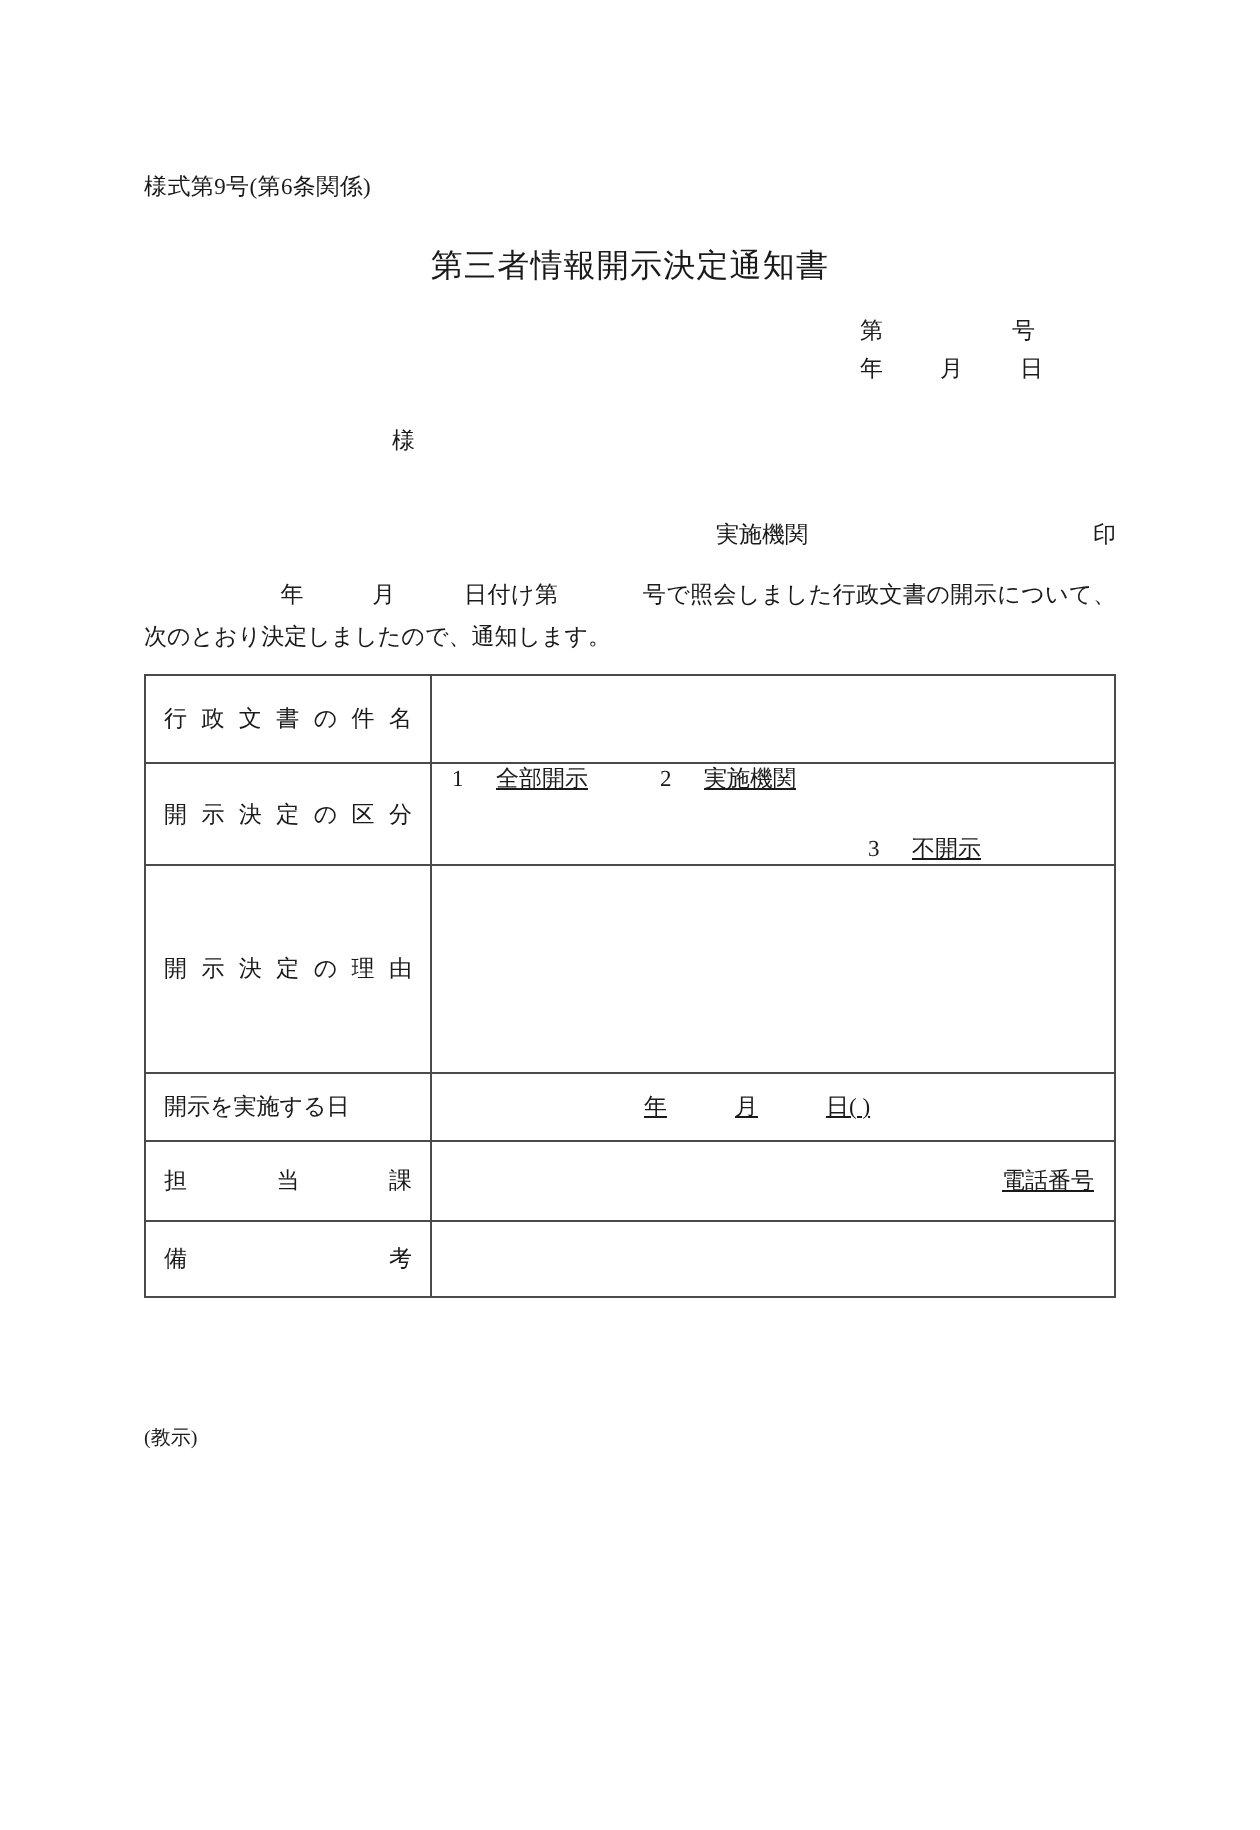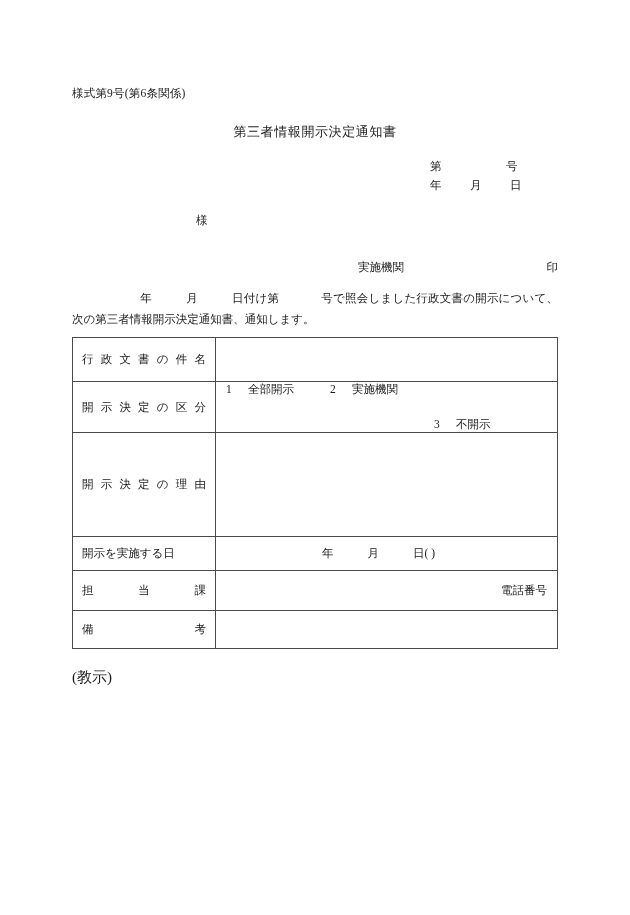--- a/index.html
+++ b/index.html
@@ -30,21 +30,21 @@
     font-size: 11.5px;
     letter-spacing: 0.2px;
     white-space: nowrap;
   }
   .doc-title {
     position: absolute;
     left: 0;
     right: 0;
     top: 123px;
     text-align: center;
-    font-size: 13px;
+    font-size: 16px;
     letter-spacing: 0.6px;
   }
 
   
   .ref-block {
     position: absolute;
     left: 430px;
     top: 157px;
     font-size: 11.5px;
     line-height: 19px;
@@ -108,20 +108,21 @@
     padding: 0;
     vertical-align: middle;
   }
   .form-table td.label {
     width: 124px;
     padding: 0 9px;
     color: #1a1a1a;
   }
   .form-table td.value {
     padding: 0 10px;
+    text-decoration: underline;
   }
   
   .lbl {
     display: flex;
     justify-content: space-between;
     white-space: nowrap;
   }
   .lbl-block {
     line-height: 17px;
   }
@@ -152,22 +153,22 @@
   .date-blanks .gap-m { display: inline-block; width: 34px; }
 
   .tel-center {
     text-align: right;
   }
 
   
   .kyoji-head {
     position: absolute;
     left: 72px;
-    top: 668px;
-    font-size: 15px;
+    top: 712px;
+    font-size: 10px;
   }
   .kyoji-body {
     position: absolute;
     left: 72px;
     top: 730px;
     width: 486px;
     font-size: 11.5px;
     line-height: 21px;
     text-align: justify;
     text-justify: inter-character;
@@ -196,21 +197,21 @@
   </div>
 
   <div class="addressee">様</div>
 
   <div class="agency-line">
     <span>実施機関</span>
     <span>印</span>
   </div>
 
   <div class="intro">
-    <span class="lead-sp"></span><span>年</span><span class="sp-year"></span><span>月</span><span class="sp-month"></span><span>日付け第</span><span class="sp-num"></span><span>号で照会しました行政文書の開示について、次の</span><span>第三者情報開示決定通知書、通知します。</span>
+    <span class="lead-sp"></span><span>年</span><span class="sp-year"></span><span>月</span><span class="sp-month"></span><span>日付け第</span><span class="sp-num"></span><span>号で照会しました行政文書の開示について、次の</span><span>とおり決定しましたので、通知します。</span>
   </div>
 
   <table class="form-table">
     <tbody>
 
       <tr class="r-name">
         <td class="label">
           <span class="lbl">
             <span>行</span>
             <span>政</span>

